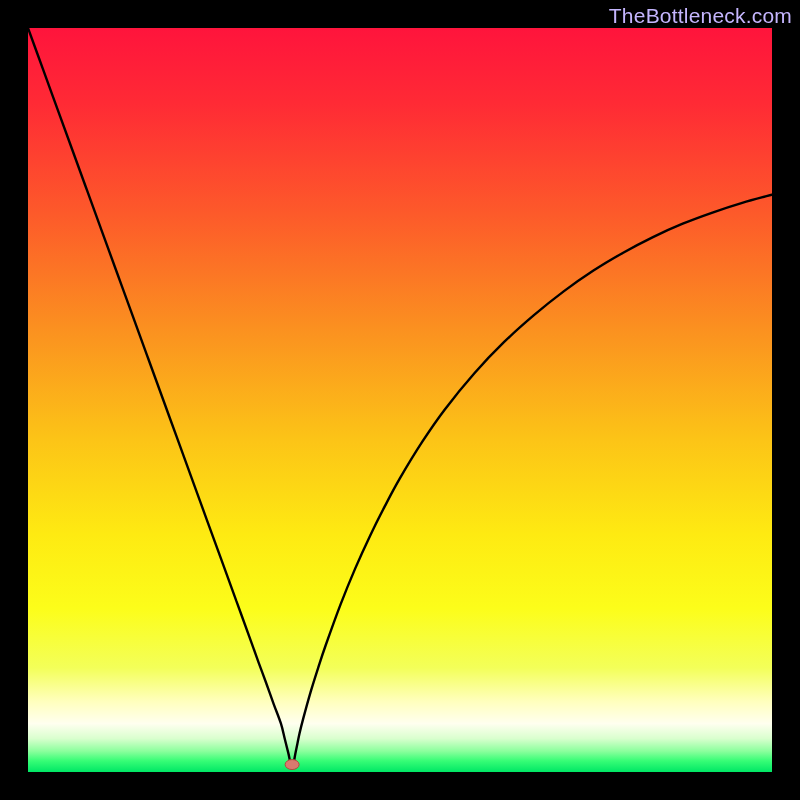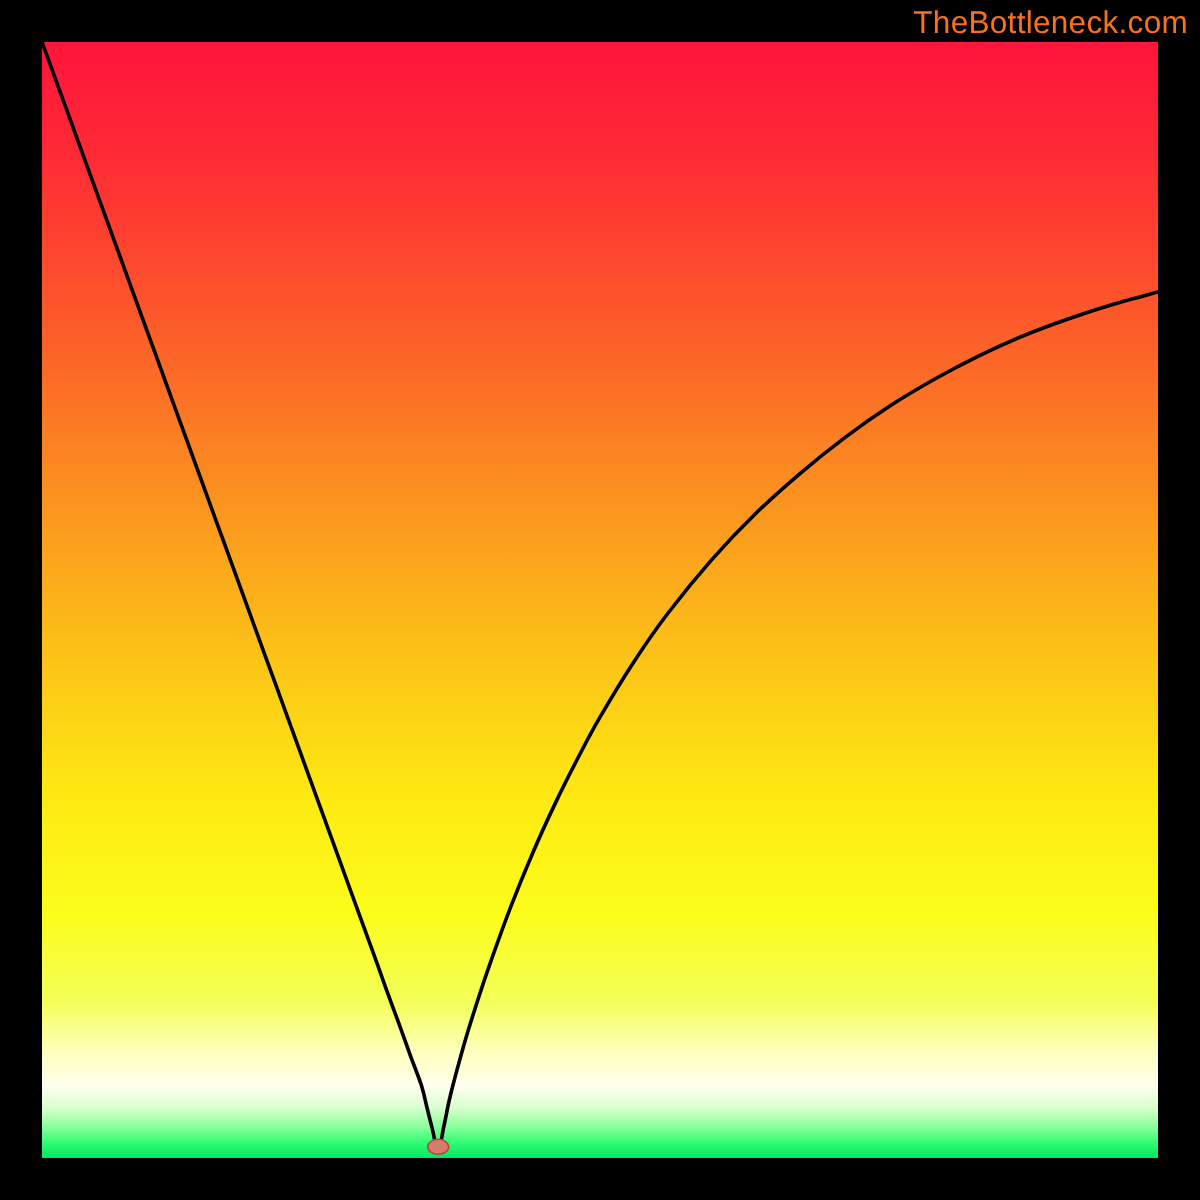--- a/index.html
+++ b/index.html
@@ -27,21 +27,21 @@
   }
   .plot-svg {
     display: block;
     width: 100%;
     height: 100%;
   }
   .watermark {
     position: absolute;
     top: 4px;
     right: 8px;
-    color: #f97316;
+    color: #c4b5fd;
     font-size: 21px;
     font-weight: 500;
     letter-spacing: 0.2px;
     user-select: none;
   }
 </style>
 </head>
 <body>
 
 <div class="frame">

